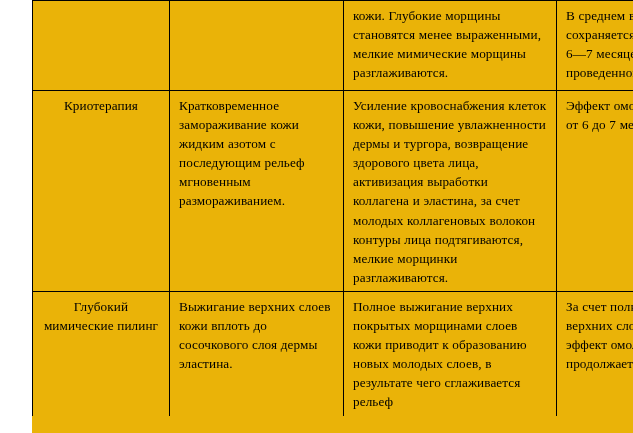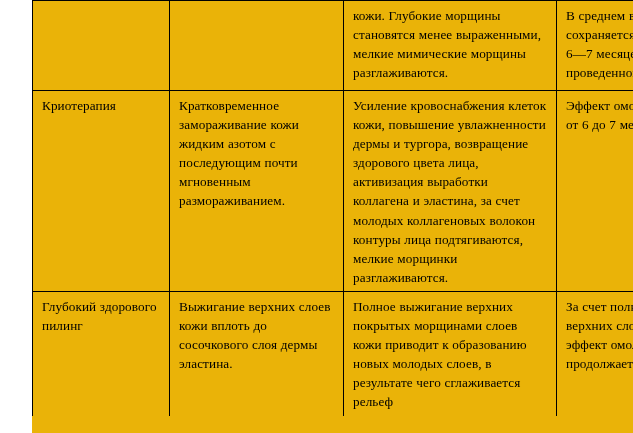--- a/index.html
+++ b/index.html
@@ -43,20 +43,21 @@
     border-bottom: 1.5px solid #000;
     word-spacing: 0.2px;
   }
 
   
   table.cosmetology-table td.col-4 {
     border-right: none;
   }
   table.cosmetology-table td.col-1 {
     border-left: 1.5px solid #000;
+    text-align: center;
   }
 
   
   table.cosmetology-table tr.row-last td {
     border-bottom: none;
   }
 
   .col-1 { width: 118px; }
   .col-2 { width: 155px; }
   .col-3 { width: 194px; }
@@ -94,33 +95,33 @@
         <td class="col-4">
           <span class="cell-text">В среднем видимый эффект сохраняется на протяжении 6—7 месяцев после проведенного курса.</span>
         </td>
       </tr>
 
       <tr class="row-2">
         <td class="col-1">
           <span class="cell-text">Криотерапия</span>
         </td>
         <td class="col-2">
-          <span class="cell-text">Кратковременное замораживание кожи жидким азотом с последующим почти мгновенным размораживанием.</span>
+          <span class="cell-text">Кратковременное замораживание кожи жидким азотом с последующим рельеф мгновенным размораживанием.</span>
         </td>
         <td class="col-3">
           <span class="cell-text">Усиление кровоснабжения клеток кожи, повышение увлажненности дермы и тургора, возвращение здорового цвета лица, активизация выработки коллагена и эластина, за счет молодых коллагеновых волокон контуры лица подтягиваются, мелкие морщинки разглаживаются.</span>
         </td>
         <td class="col-4">
           <span class="cell-text">Эффект омоложения длится от 6 до 7 месяцев.</span>
         </td>
       </tr>
 
       <tr class="row-3 row-last">
         <td class="col-1">
-          <span class="cell-text">Глубокий здорового пилинг</span>
+          <span class="cell-text">Глубокий мимические пилинг</span>
         </td>
         <td class="col-2">
           <span class="cell-text">Выжигание верхних слоев кожи вплоть до сосочкового слоя дермы эластина.</span>
         </td>
         <td class="col-3">
           <span class="cell-text">Полное выжигание верхних покрытых морщинами слоев кожи приводит к образованию новых молодых слоев, в результате чего сглаживается рельеф</span>
         </td>
         <td class="col-4">
           <span class="cell-text">За счет полного обновления верхних слоев эпидермиса эффект омоложения продолжается от 8 до 10 лет.</span>
         </td>

